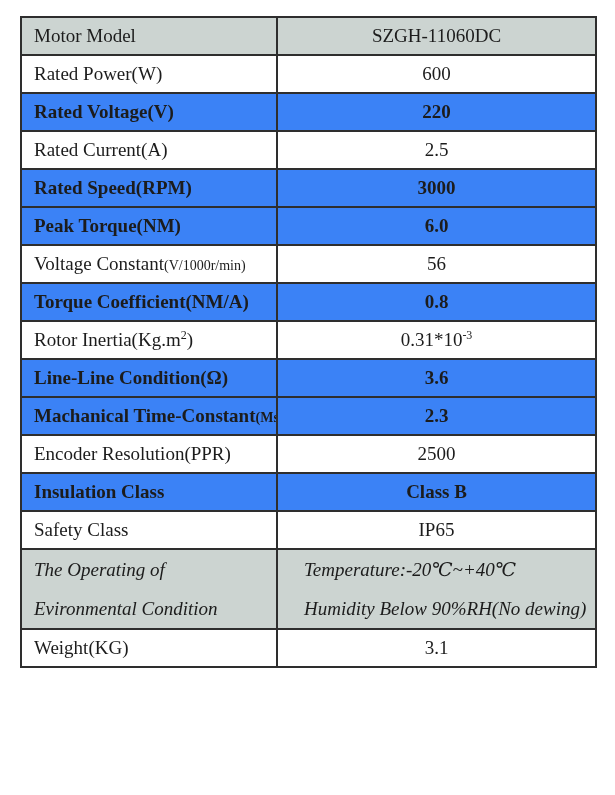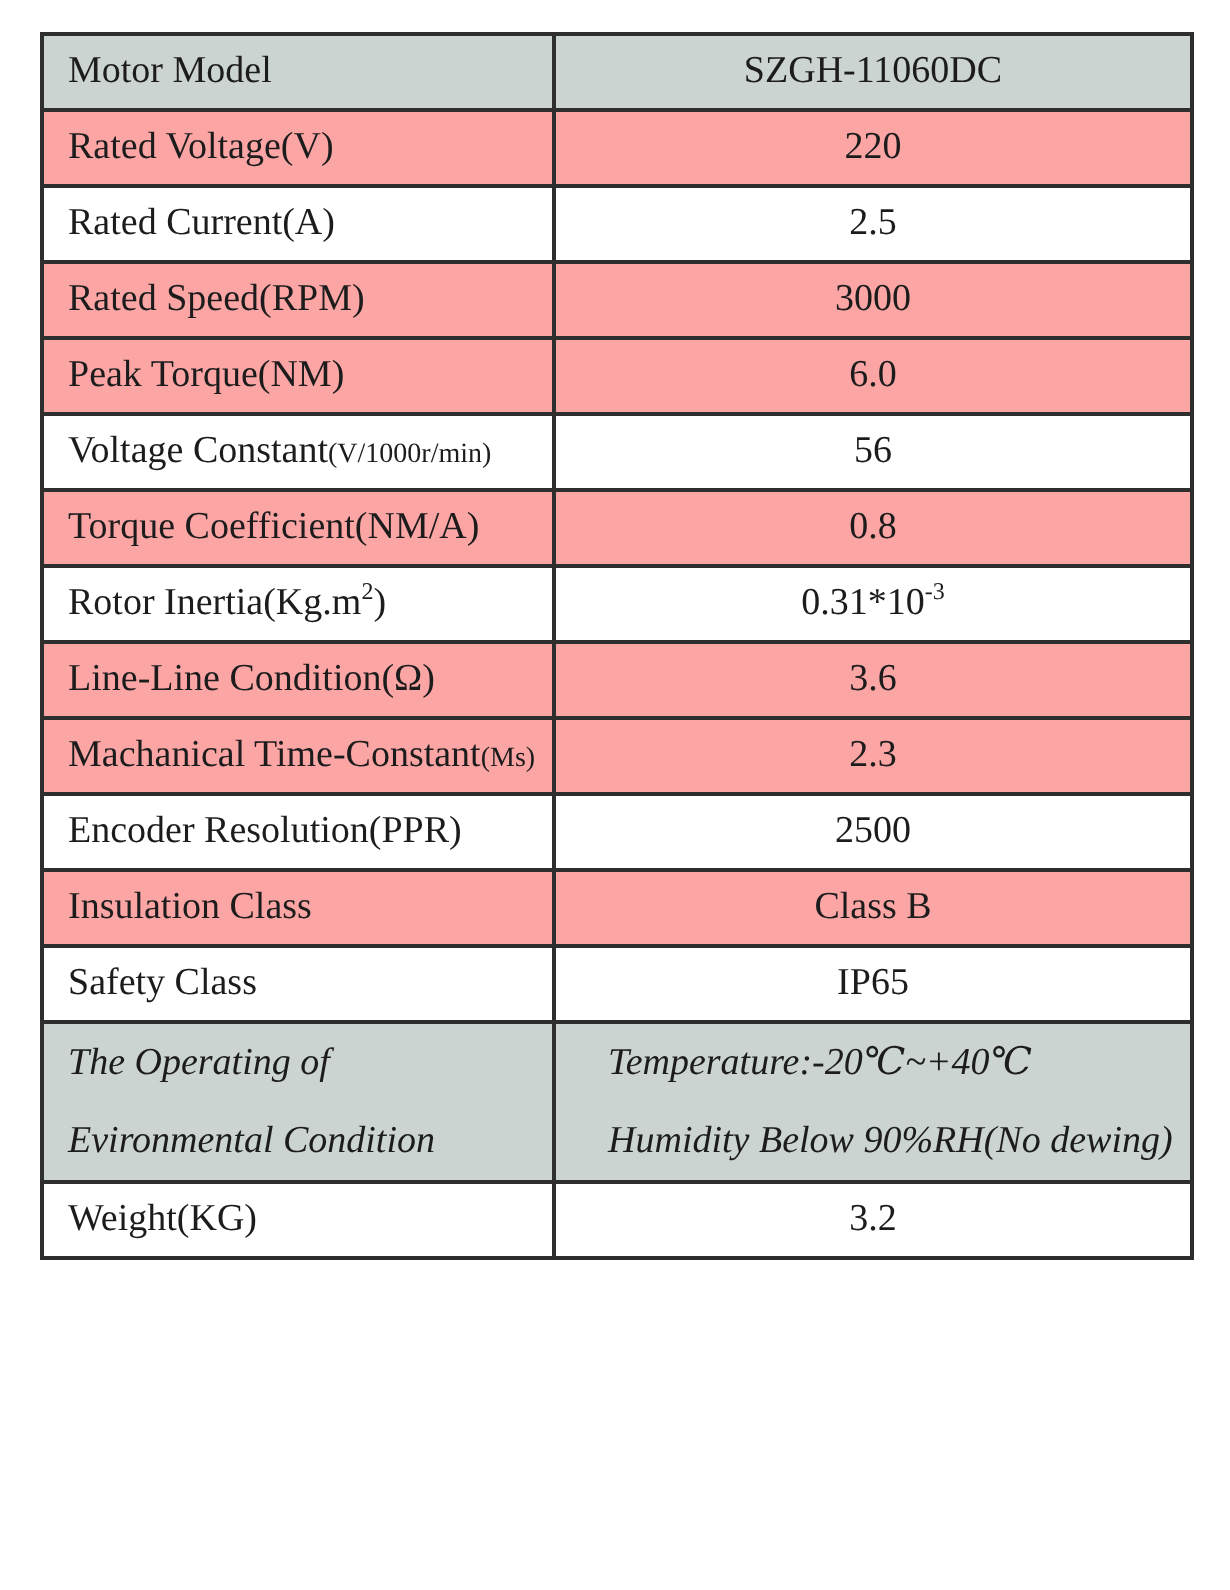--- a/index.html
+++ b/index.html
@@ -28,21 +28,21 @@
   }
   .label-cell {
     text-align: left;
     padding: 0 4px 0 12px;
   }
   .value-cell {
     text-align: center;
     padding: 0 2px;
   }
   .shade-dark td  { background: #ccd4d1; }
-  .shade-light td { background: #fca5a5; }
+  .shade-light td { background: #3b82f6; font-weight: bold; }
   .shade-white td { background: #ffffff; }
   .small-suffix { font-size: 14px; }
   sup { font-size: 12px; line-height: 0; }
   .tall-row td { height: 78px; vertical-align: middle; font-style: italic; }
   .two-line div { height: 39px; line-height: 39px; }
   .value-cell-left {
     text-align: left;
     padding: 0 2px 0 26px;
   }
 </style>
@@ -54,20 +54,24 @@
       <col class="c1">
       <col class="c2">
     </colgroup>
   <tbody>
 
     <tr class="shade-dark">
       <td class="label-cell"><span>Motor Model</span></td>
       <td class="value-cell"><span>SZGH-11060DC</span></td>
     </tr>
 
+    <tr class="shade-white">
+      <td class="label-cell"><span>Rated Power(W)</span></td>
+      <td class="value-cell"><span>600</span></td>
+    </tr>
 
     <tr class="shade-light">
       <td class="label-cell"><span>Rated Voltage(V)</span></td>
       <td class="value-cell"><span>220</span></td>
     </tr>
 
     <tr class="shade-white">
       <td class="label-cell"><span>Rated Current(A)</span></td>
       <td class="value-cell"><span>2.5</span></td>
     </tr>
@@ -130,17 +134,17 @@
         <div>Evironmental Condition</div>
       </td>
       <td class="value-cell-left two-line">
         <div>Temperature:-20℃~+40℃</div>
         <div>Humidity Below 90%RH(No dewing)</div>
       </td>
     </tr>
 
     <tr class="shade-white">
       <td class="label-cell"><span>Weight(KG)</span></td>
-      <td class="value-cell"><span>3.2</span></td>
+      <td class="value-cell"><span>3.1</span></td>
     </tr>
 
   </tbody>
 </table>
 
 </body></html>

